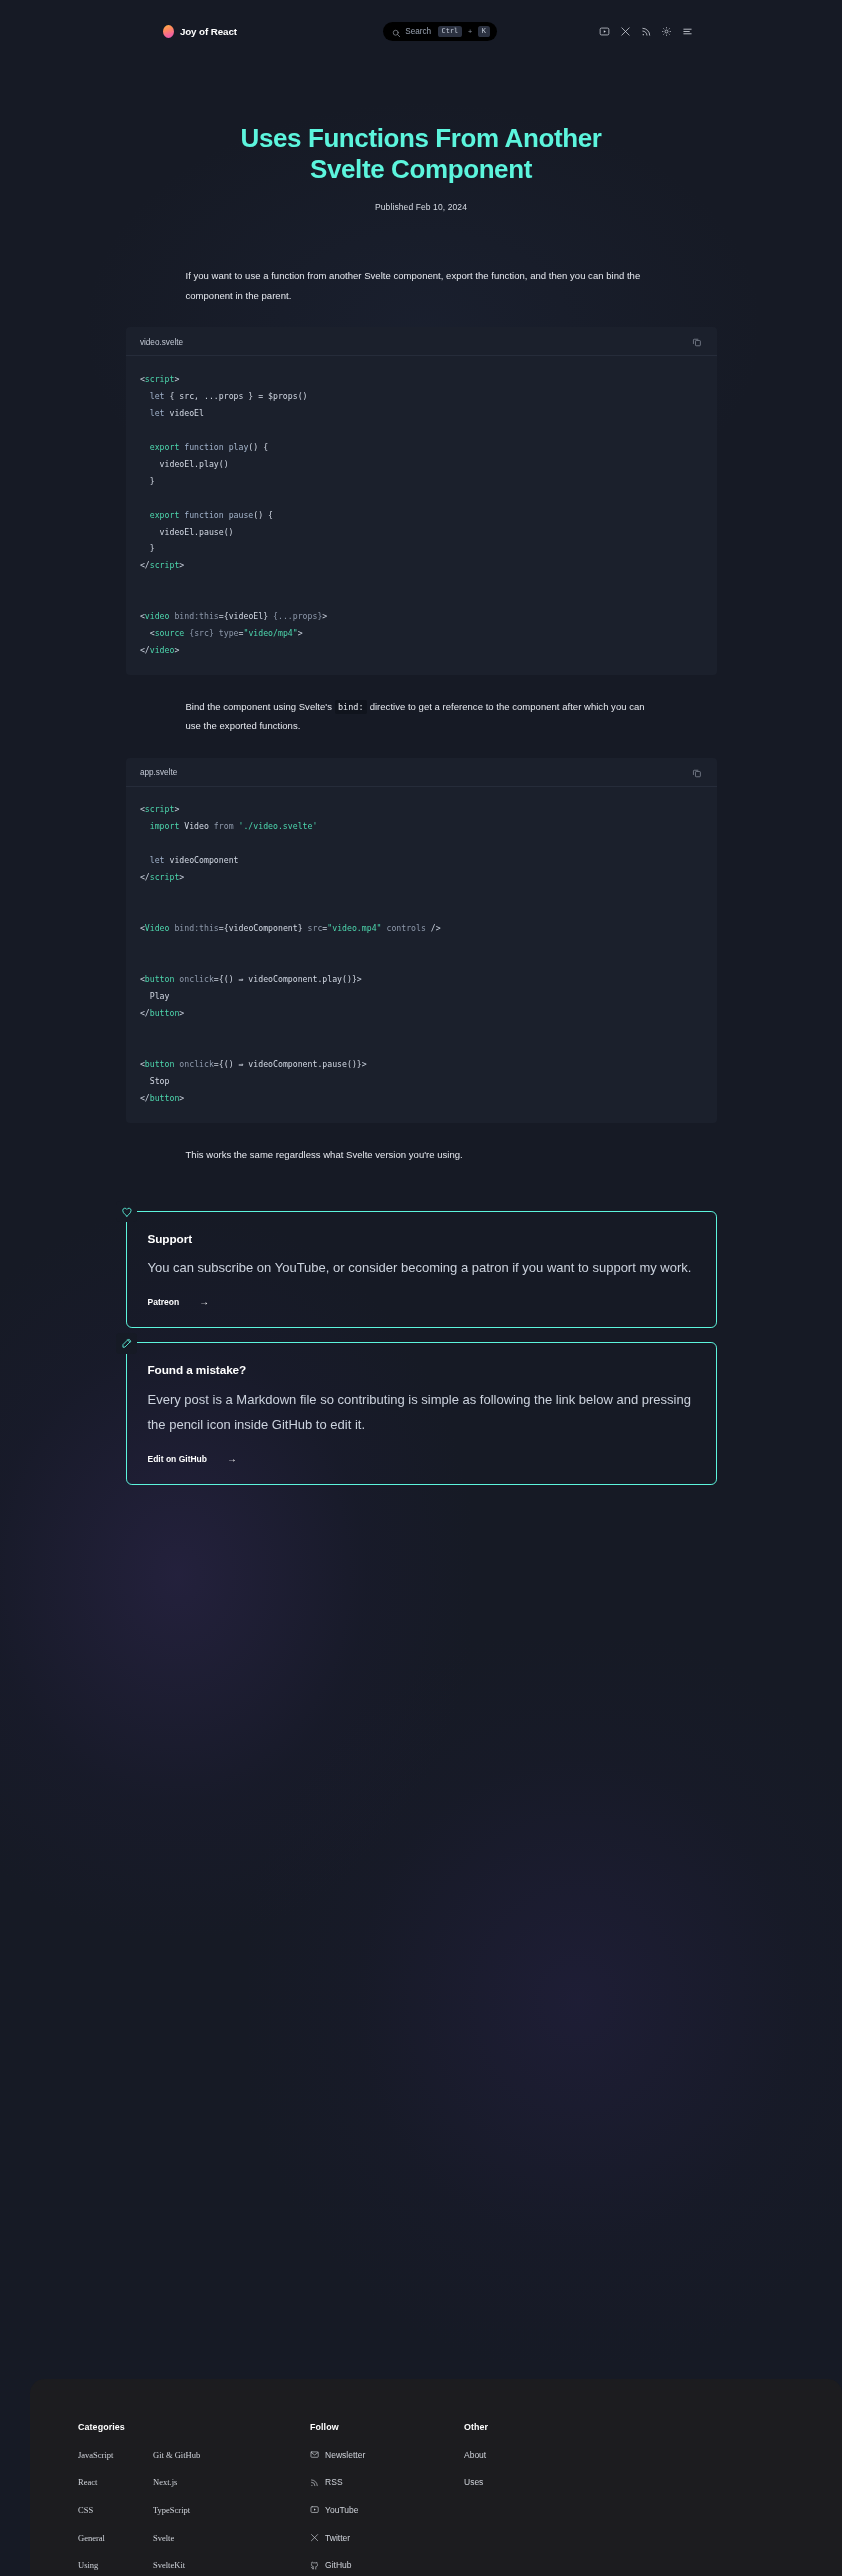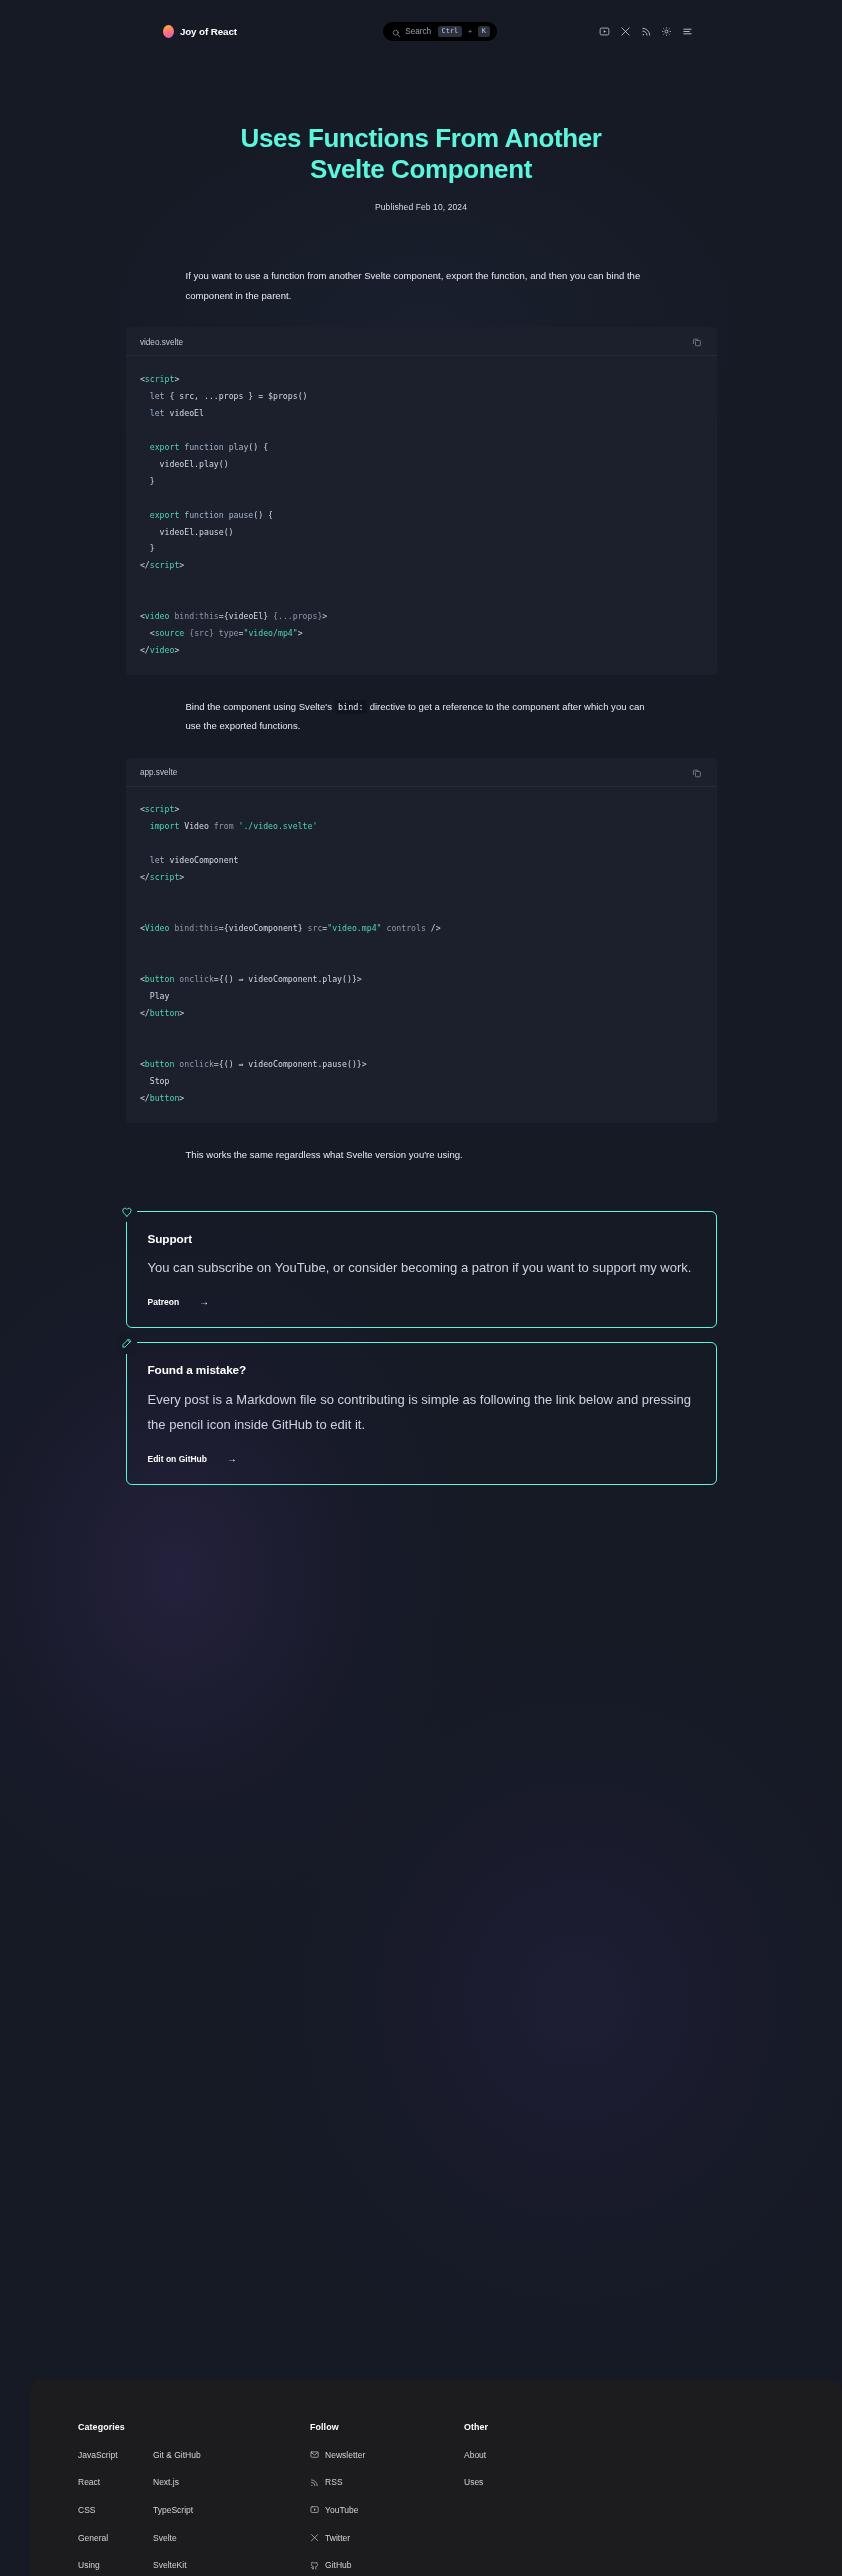--- a/index.html
+++ b/index.html
@@ -276,21 +276,21 @@
   .footer-group.follow { width: 154px; }
   .footer-group.other { width: 131px; }
   .footer-heading {
     color: #ffffff;
     font-size: 8.9px;
     font-weight: bold;
     margin-bottom: 17.7px;
     letter-spacing: 0.1px;
   }
   .footer-cols { display: flex; gap: 0; }
-  .footer-col { width: 75px; }
+  .footer-col { width: 75px; font-family: Liberation Serif, serif; }
   .footer-link {
     display: flex;
     align-items: center;
     gap: 5.9px;
     color: #cfd3da;
     font-size: 8.5px;
     text-decoration: none;
     margin-bottom: 17.7px;
     cursor: pointer;
   }

